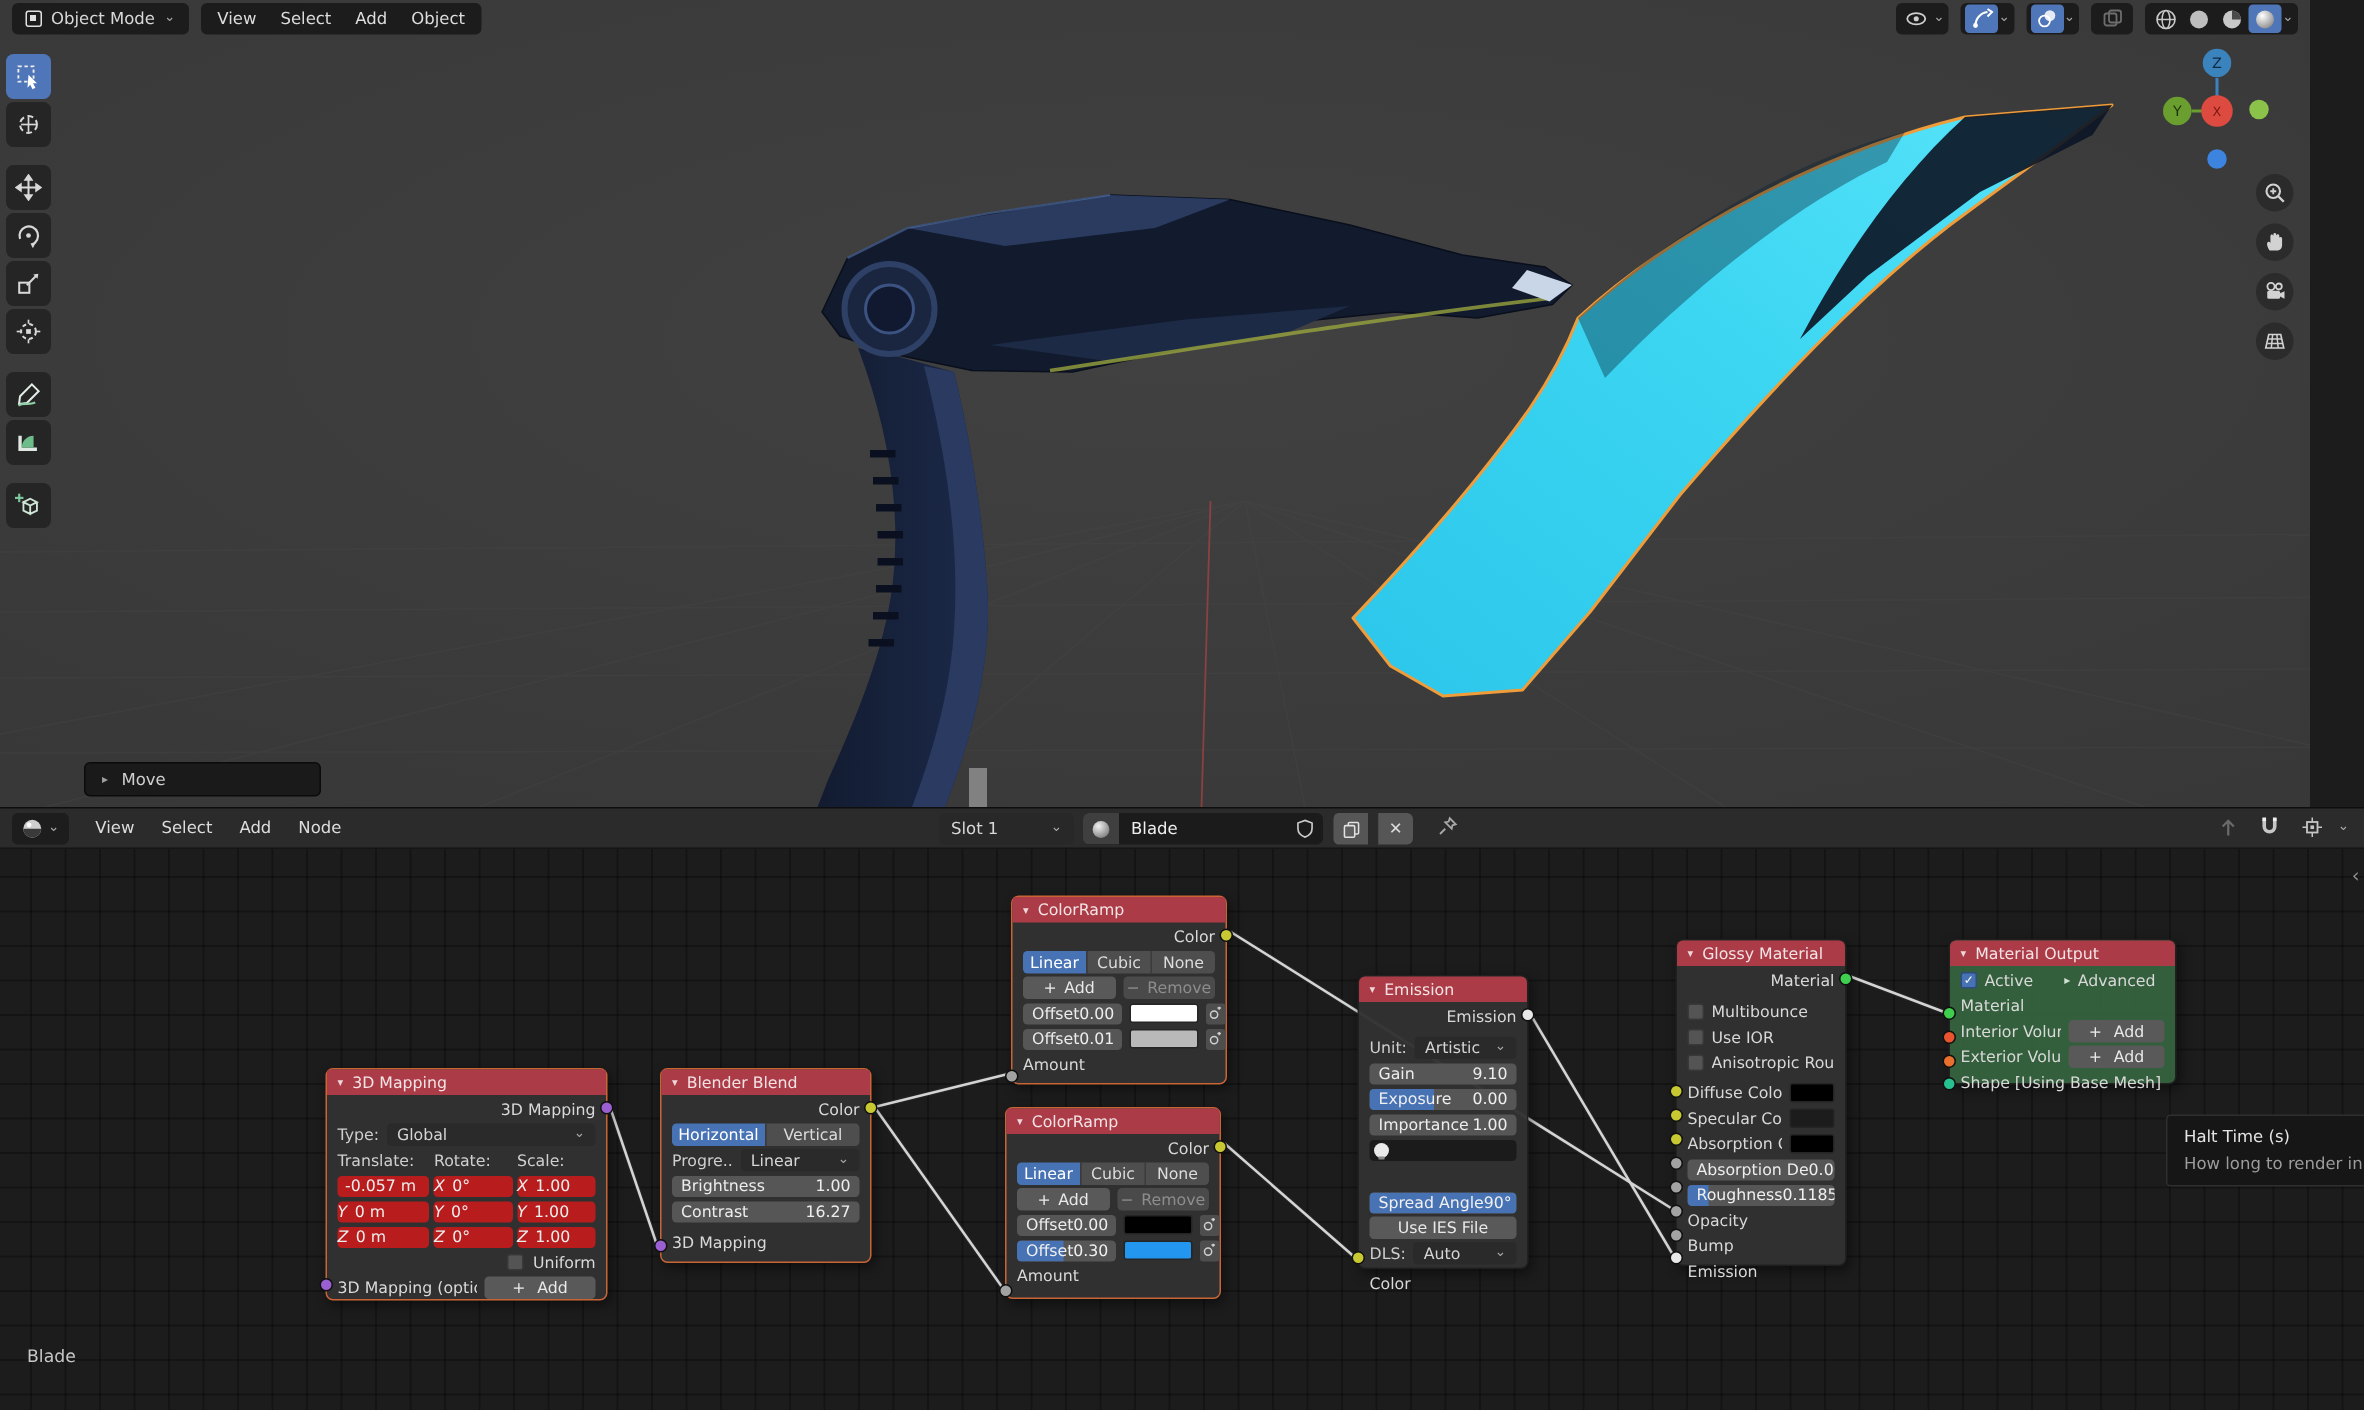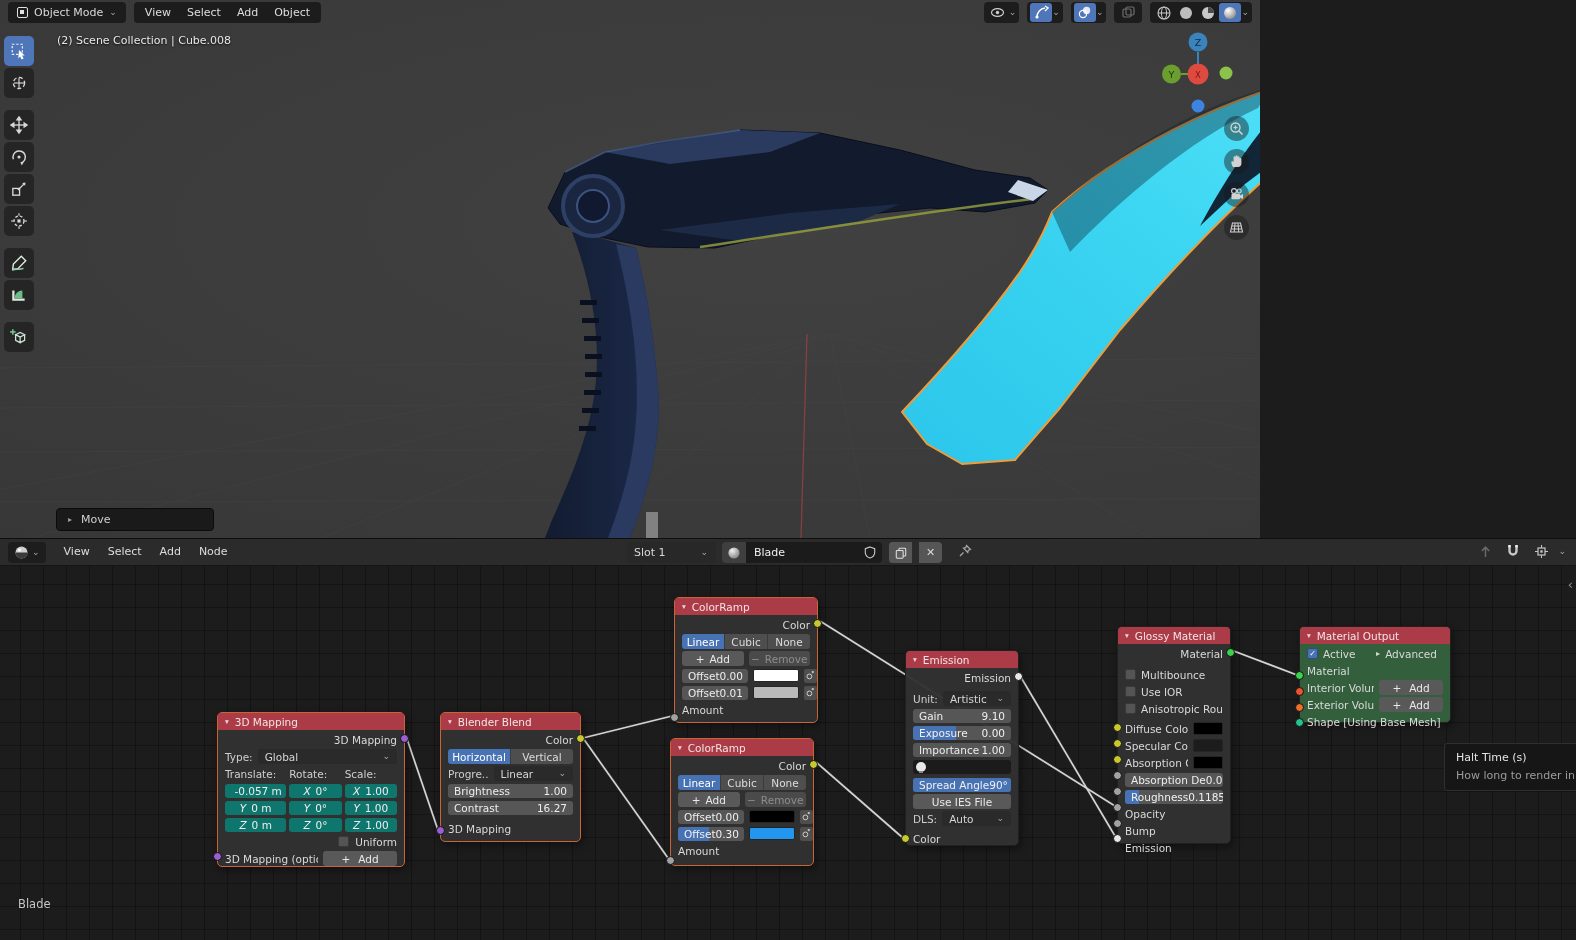--- a/index.html
+++ b/index.html
@@ -1,21 +1,21 @@
 <!DOCTYPE html>
 <html><head>
 <meta charset="utf-8">
 <style>
   *{margin:0;padding:0;box-sizing:border-box}
   html,body{background:#101010}
   body{font-family:"DejaVu Sans","Liberation Sans",sans-serif;-webkit-font-smoothing:antialiased}
   .stage{position:relative;width:1576px;height:940px;overflow:hidden;background:#1c1c1c;font-size:11px;color:#d8d8d8;user-select:none}
 
   
-  .viewport{position:absolute;left:0;top:0;width:1260px;height:538px;background:#3d3d3d;overflow:hidden}
+  .viewport{position:absolute;left:0;top:0;width:1540px;height:538px;background:#3d3d3d;overflow:hidden}
   svg.scene{position:absolute;left:0;top:0}
   .vp-header{position:absolute;left:0;top:0;width:100%;height:25px;display:flex;align-items:center;padding:0 8px;gap:8px;z-index:6}
   .hgroup{display:flex;align-items:center;background:rgba(22,22,22,.82);border-radius:4px;height:21px;padding:0 3px}
   .menu-item{padding:0 8px;color:#dddddd;line-height:21px;cursor:default}
   .mode{gap:6px;padding:0 9px}
   .mode-icon{width:11px;height:11px;border:1.2px solid #e0e0e0;border-radius:2px;position:relative;display:inline-block}
   .mode-icon i{position:absolute;left:2px;top:2px;width:4px;height:4px;background:#e0e0e0}
   .chev{font-size:9px;color:#a8a8a8;line-height:1}
   .vp-spacer{flex:1}
   .icnbtn{width:22px;height:19px;display:flex;align-items:center;justify-content:center;border-radius:3px}
@@ -75,21 +75,21 @@
   .segbtn:last-child{border-radius:0 3px 3px 0;border-right:none}
   .segbtn.on{background:#4772b3;color:#fff}
   .slider{position:relative;flex:1;height:14px;background:#565656;border-radius:3px;display:flex;align-items:center;justify-content:space-between;padding:0 6px;overflow:hidden;white-space:nowrap}
   .slider .fill{position:absolute;left:0;top:0;bottom:0;background:#4772b3}
   .slider span{position:relative;z-index:1;color:#f0f0f0}
   .cb{flex:none;width:11px;height:11px;border-radius:2px;background:#545454;border:1px solid #393939;display:inline-flex;align-items:center;justify-content:center;font-size:8px;color:#fff}
   .cb.on{background:#4772b3;border-color:#2d4d80}
   .swatch{flex:none;width:46px;height:13px;border-radius:2px;border:1px solid #252525}
   .swsm{width:30px}
   .mini{flex:none;width:13px;height:14px;border-radius:2px;background:#4e4e4e;display:flex;align-items:center;justify-content:center}
-  .cell{height:14px;background:#0f766e;border-radius:3px;display:flex;align-items:center;justify-content:center;gap:5px;color:#ededed}
+  .cell{height:14px;background:#b91c1c;border-radius:3px;display:flex;align-items:center;gap:5px;color:#ededed}
   .c1{width:62px}.c2{width:53px}.c3{width:53px}
   .collab{color:#cfcfcf}
   .lg{flex:1;height:14px;background:#1b1b1b;border-radius:3px;display:flex;align-items:center;padding:0 3px}
   .bulb{width:10px;height:10px;border-radius:50%;background:#e9e9e9;position:relative}
   .bulb:after{content:"";position:absolute;left:3px;top:9px;width:4px;height:2px;background:#8a8a8a}
   .addbtn{flex:none;width:74px;height:15px;background:#595959;border-radius:3px;display:flex;align-items:center;justify-content:center;gap:8px;color:#e9e9e9;margin-left:auto}
   .ml-auto{margin-left:auto}
   .lbl{white-space:nowrap;overflow:hidden}
 </style>
 </head>
@@ -241,21 +241,20 @@
                 </radialGradient>
               </defs>
               <circle cx="8" cy="8" r="6" fill="url(#rs)"></circle>
             </svg>
         </span>
         <span class="chev">⌄</span>
       </div>
     </div>
 
     <div class="vp-info">
-      <div class="l2">(2) Scene Collection | Cube.008</div>
     </div>
 
     <div class="toolbar">
       <div class="tool active">
         <svg width="18" height="18" viewBox="0 0 16 16">
             <rect x="2" y="2" width="9" height="9" fill="none" stroke="#f0f0f0" stroke-width="1.1" stroke-dasharray="2 1.6"></rect>
             <path d="M8,7 l5,5 h-2.3 l1.4,2.7 -1.7,.9 -1.4,-2.7 -1.6,1.7 Z" fill="#fff"></path>
           </svg>
       </div>
       <div class="tool">
@@ -746,21 +745,21 @@
         <span class="field">
           <span>Importance</span>
           <span>1.00</span>
         </span>
       </div>
     <div class="row">
         <span class="lg">
           <span class="bulb"></span>
         </span>
       </div>
-    <div class="row" style="margin-top:3px">
+    <div class="row" style="margin-top:20px">
         <span class="slider">
           <span class="fill" style="width:100%"></span>
           <span>Spread Angle</span>
           <span>90°</span>
         </span>
       </div>
     <div class="row">
         <span class="btn">Use IES File</span>
       </div>
     <div class="row">

